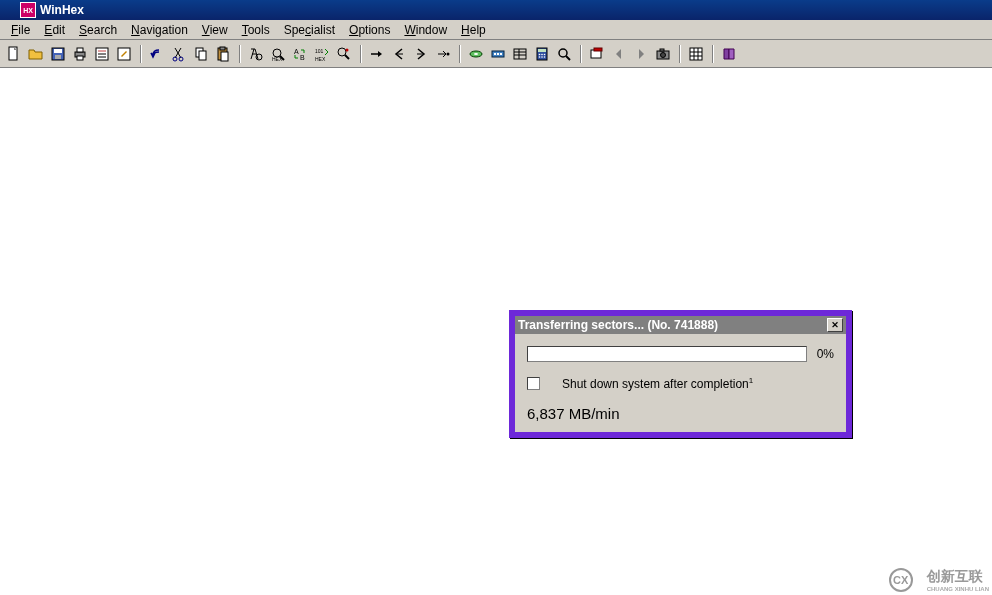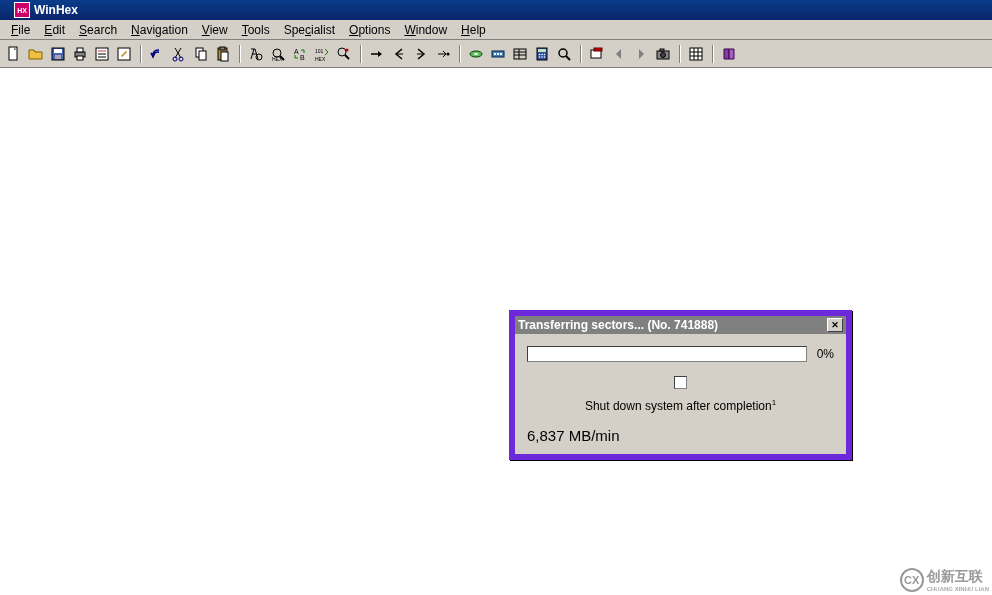--- a/index.html
+++ b/index.html
@@ -12,21 +12,21 @@
     position: relative;
     overflow: hidden;
   }
   .titlebar {
     background: #0a246a;
     background: linear-gradient(to bottom, #0a3c8a, #0a246a);
     color: #ffffff;
     height: 20px;
     display: flex;
     align-items: center;
-    padding: 0 14px;
+    padding: 0 20px;
     font-size: 12px;
     font-weight: bold;
   }
   .titlebar-icon {
     width: 16px;
     height: 16px;
     margin-right: 4px;
     display: inline-flex;
     align-items: center;
     justify-content: center;
@@ -137,41 +137,41 @@
   }
   .progress-row { display: flex; align-items: center; gap: 10px; margin-bottom: 14px; }
   .progress-bar {
     flex: 1;
     height: 16px;
     background: #ffffff;
     border: 1px solid #808080;
     border-top-color: #404040;
     border-left-color: #404040;
   }
-  .checkbox-row { display: flex; align-items: center; gap: 9px; margin-bottom: 14px; flex-direction: column; }
+  .checkbox-row { display: flex; align-items: center; gap: 22px; margin-bottom: 14px; }
   .checkbox {
     width: 13px;
     height: 13px;
     background: #fff;
     border: 1px solid #808080;
     border-top-color: #404040;
     border-left-color: #404040;
   }
   .rate-row { font-size: 15px; }
   .super { font-size: 8px; vertical-align: super; }
   .watermark {
     position: absolute;
     right: 3px;
     bottom: 3px;
     font-size: 14px;
     font-weight: bold;
     color: #999;
     display: flex;
     align-items: flex-start;
-    gap: 3px;
+    gap: 14px;
     font-family: "Microsoft YaHei", sans-serif;
   }
   .watermark-icon {
     width: 24px; height: 24px;
     border: 2px solid #999; border-radius: 50%;
     display: flex; align-items: center; justify-content: center;
     font-size: 11px; color: #999;
   }
   .watermark-sub { font-size: 6px; color: #aaa; letter-spacing: 0; display:block; line-height:1; }
 </style>

